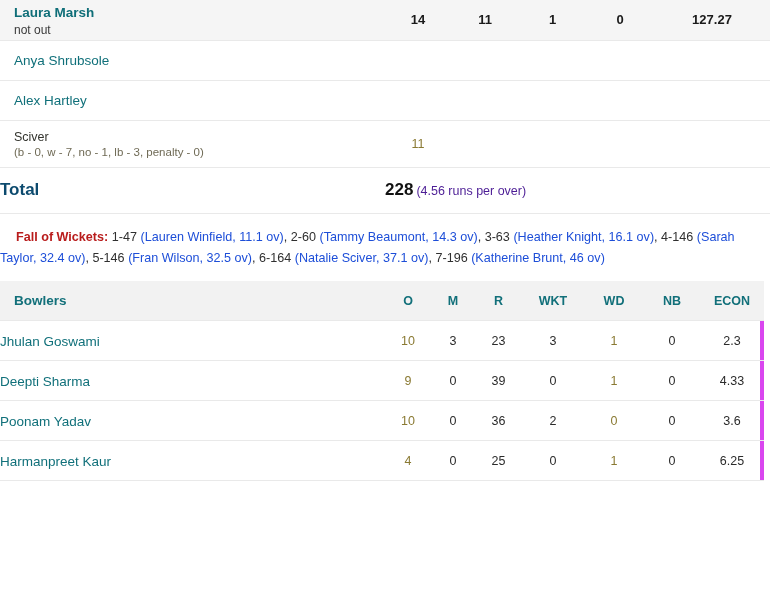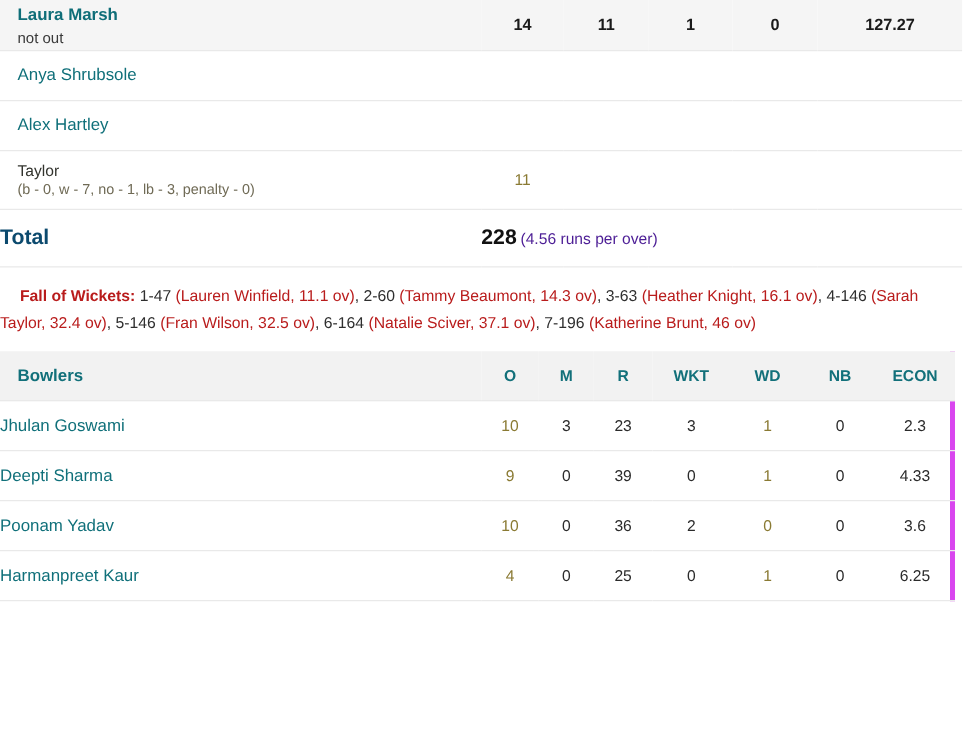--- a/index.html
+++ b/index.html
@@ -104,21 +104,21 @@
 
   
   .fow {
     padding: 13px 14px 0 0;
     font-size: 12.6px;
     line-height: 1.72;
     color: #2f2f2f;
     width: 752px;
   }
   .fow b { color: #b91c1c; font-weight: bold; padding-left: 16px; }
-  .fow .pl { color: #b91c1c; }
+  .fow .pl { color: #1d4ed8; }
 
   
   .bowl-wrap {
     margin-top: 11px;
     width: 764px;
     border-right: 4px solid #d946ef;
   }
   .bowl-table {
     width: 764px;
     border-collapse: collapse;
@@ -199,21 +199,21 @@
         </td>
         <td class="num"></td>
         <td class="num"></td>
         <td class="num"></td>
         <td class="num"></td>
         <td class="num"></td>
       </tr>
 
       <tr class="bat-row tall">
         <td class="bat-name-cell">
-          <span class="extras-label">Taylor</span>
+          <span class="extras-label">Sciver</span>
           <span class="extras-detail">(b - 0, w - 7, no - 1, lb - 3, penalty - 0)</span>
         </td>
         <td class="num">11</td>
         <td class="num"></td>
         <td class="num"></td>
         <td class="num"></td>
         <td class="num"></td>
       </tr>
 
       <tr class="total-row">

